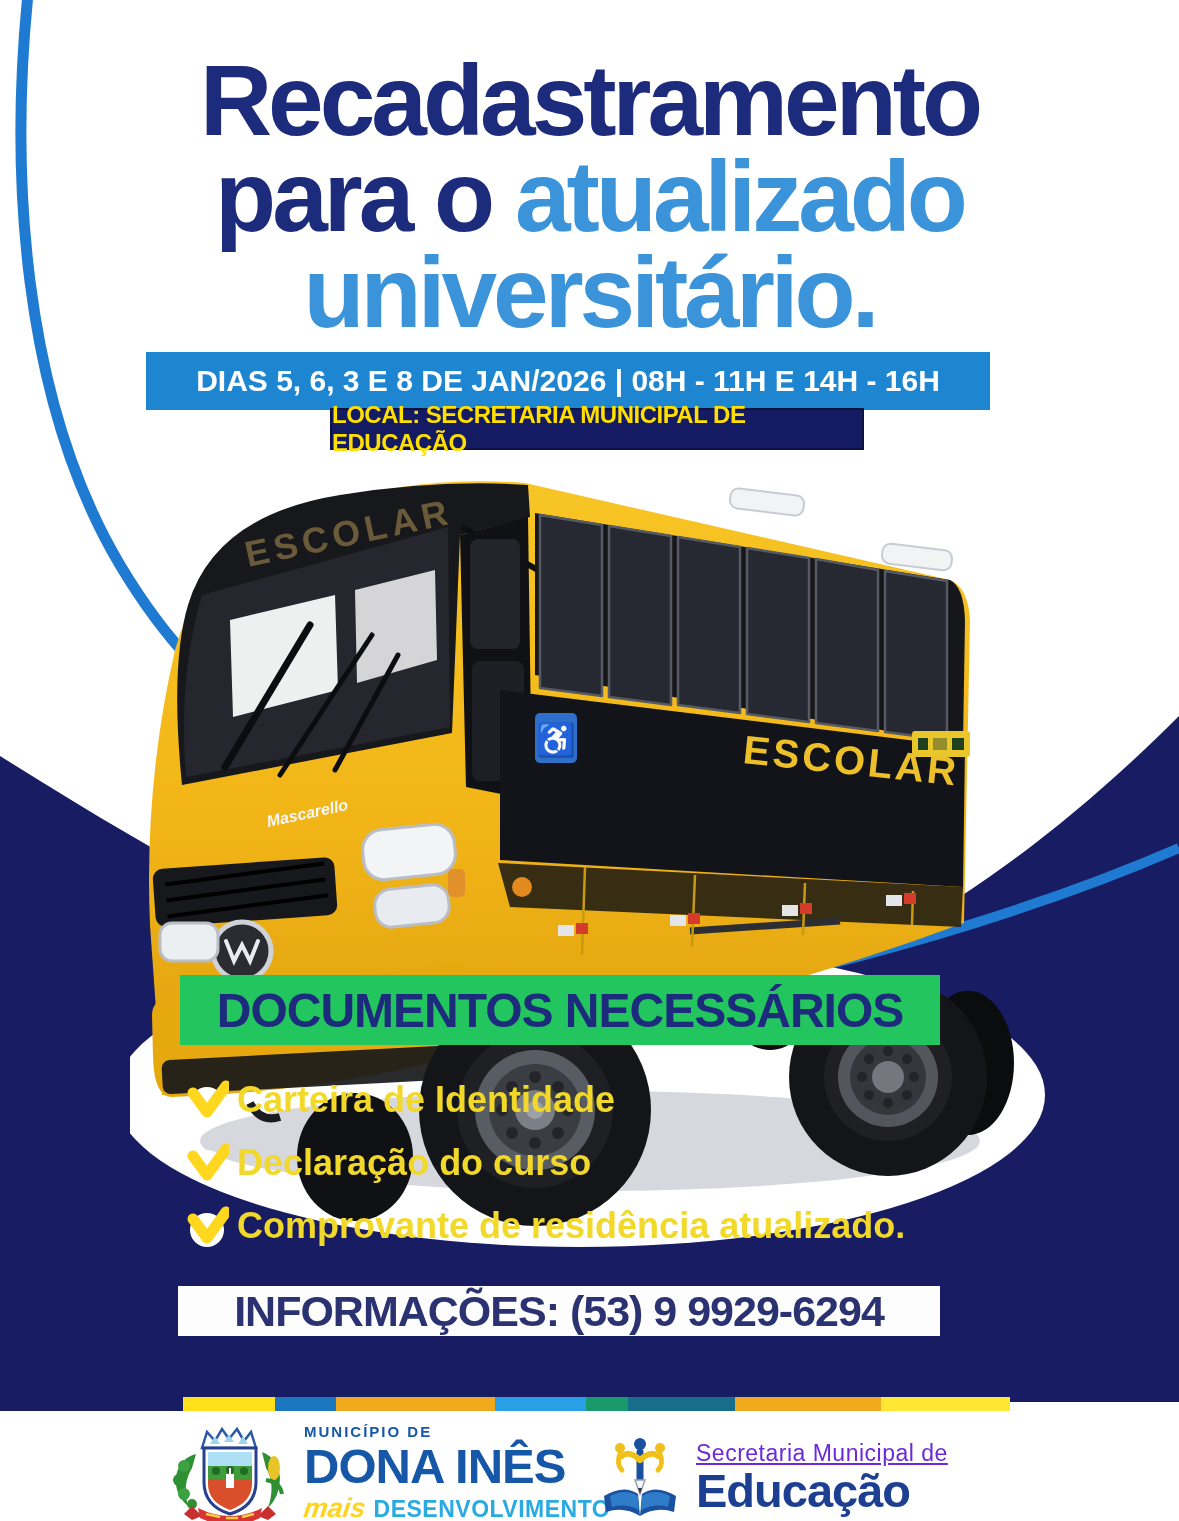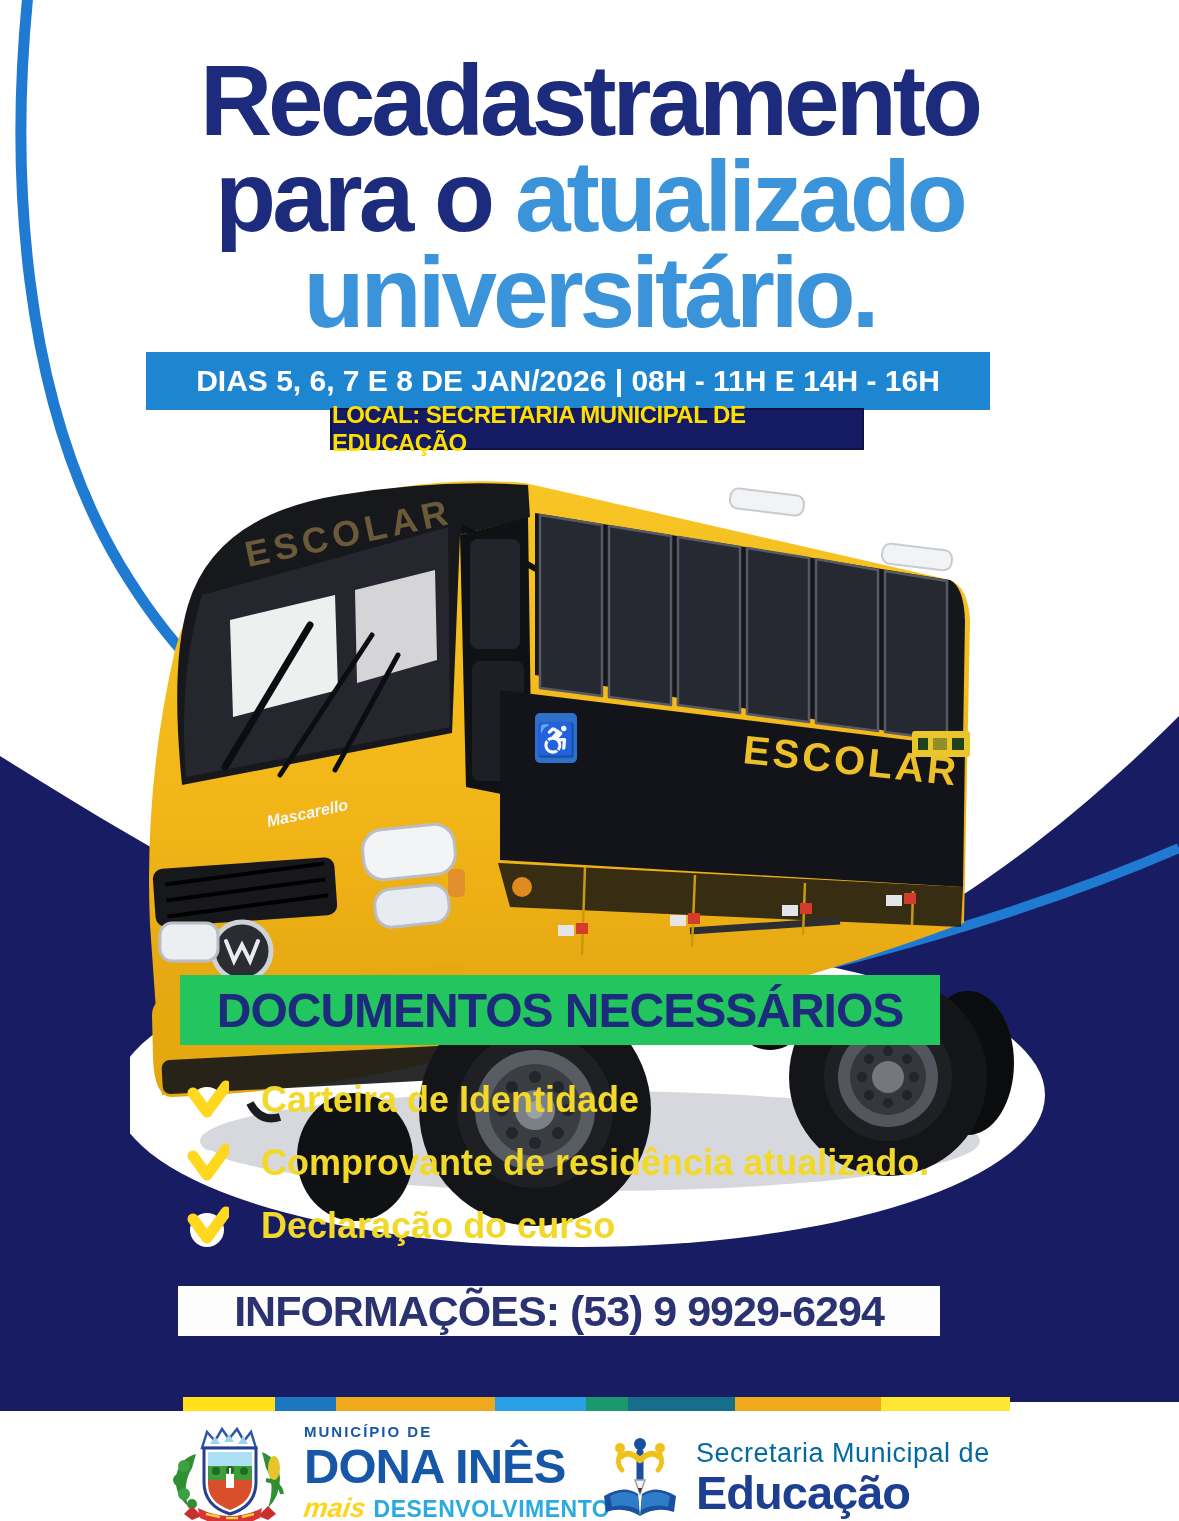--- a/index.html
+++ b/index.html
@@ -28,21 +28,21 @@
     display:flex; align-items:center; justify-content:center; letter-spacing:-0.5px;
     box-shadow:0 0 0 2px #0d1240;
   }
   
   .doc-box{
     left:180px; top:975px; width:760px; height:70px; background:#22c55e;
     color:#1d2b7c; font-weight:bold; font-size:48px; letter-spacing:-1px;
     display:flex; align-items:center; justify-content:center;
   }
   .checklist{left:185px; top:1078px; width:840px;}
-  .check-item{display:flex; align-items:center; gap:32px; height:44px; margin-bottom:19px;}
+  .check-item{display:flex; align-items:center; gap:8px; height:44px; margin-bottom:19px;}
   .check-item .txt{
     color:#f2d829; font-weight:bold; font-size:36px; letter-spacing:0px; white-space:nowrap;
   }
   .info-box{
     left:178px; top:1286px; width:762px; height:50px; background:#fdfdfd;
     color:#2a3272; font-weight:bold; font-size:43px; letter-spacing:-1px;
     display:flex; align-items:center; justify-content:center;
   }
   
   .stripe{left:0px; top:1397px; width:1179px; height:14px; display:flex; }
@@ -52,21 +52,21 @@
   
   .footer-left{left:162px; top:1424px; display:flex; align-items:center; gap:10px;}
   .muni-text{display:flex; flex-direction:column; line-height:1;}
   .muni-top{color:#1657a8; font-weight:bold; font-size:15px; letter-spacing:2px;}
   .muni-name{color:#1657a8; font-weight:bold; font-size:49px; letter-spacing:-1px; margin-top:3px;}
   .muni-row{display:flex; align-items:baseline; gap:8px; margin-top:4px;}
   .muni-script{color:#ffd41e; font-weight:bold; font-style:italic; font-size:27px; transform:skewX(-8deg);}
   .muni-bottom{color:#29abe2; font-weight:bold; font-size:23px; letter-spacing:0.5px;}
   .footer-right{left:598px; top:1432px; display:flex; align-items:center; gap:14px;}
   .sec-text{display:flex; flex-direction:column; line-height:1;}
-  .sec-top{color:#0369a1; font-size:27px; letter-spacing:0.5px;}
+  .sec-top{color:#6d28d9; font-size:23px; letter-spacing:0.5px;text-decoration:underline;}
   .sec-name{color:#1d3f92; font-weight:bold; font-size:47px; letter-spacing:-1px; margin-top:2px;}
 </style>
 </head>
 <body>
 
 <div class="page">
 
   <svg class="abs" style="left:0;top:0;" width="1179" height="1521" viewBox="0 0 1179 1521">
     <path d="M30,-25 C8,170 22,400 120,565 C165,640 212,692 295,745" fill="none" stroke="#1f7ad1" stroke-width="11"></path>
     <path d="M0,756 C170,862 360,976 540,1008 C760,1048 990,905 1179,716 L1179,1397 L0,1397 Z" fill="#181c62"></path>
@@ -220,21 +220,21 @@
     </g>
   </svg>
 
   <div class="abs title">
     <div class="t-dark">Recadastramento</div>
     <div><span class="t-dark">para o</span><span class="t-light"> atualizado</span></div>
     <div class="t-light">universitário.</div>
   </div>
 
   <div class="abs banner-date">
-    <span>DIAS 5, 6, 7 E 8 DE JAN/2026 | 08H - 11H E 14H - 16H</span>
+    <span>DIAS 5, 6, 3 E 8 DE JAN/2026 | 08H - 11H E 14H - 16H</span>
   </div>
   <div class="abs banner-local">
     <span>LOCAL: SECRETARIA MUNICIPAL DE EDUCAÇÃO</span>
   </div>
 
   <div class="abs doc-box">
     <span>DOCUMENTOS NECESSÁRIOS</span>
   </div>
 
   <div class="abs checklist">
@@ -243,28 +243,28 @@
         <circle cx="22" cy="26" r="17" fill="#ffffff"></circle>
         <path d="M8,15 L22,34 L41,8" fill="none" stroke="#ffd71e" stroke-width="11" stroke-linecap="round" stroke-linejoin="round"></path>
       </svg>
       <span class="txt">Carteira de Identidade</span>
     </div>
     <div class="check-item">
       <svg width="44" height="44" viewBox="0 0 44 44">
         <circle cx="22" cy="26" r="17" fill="#ffffff"></circle>
         <path d="M8,15 L22,34 L41,8" fill="none" stroke="#ffd71e" stroke-width="11" stroke-linecap="round" stroke-linejoin="round"></path>
       </svg>
-      <span class="txt">Comprovante de residência atualizado.</span>
+      <span class="txt">Declaração do curso</span>
     </div>
     <div class="check-item">
       <svg width="44" height="44" viewBox="0 0 44 44">
         <circle cx="22" cy="26" r="17" fill="#ffffff"></circle>
         <path d="M8,15 L22,34 L41,8" fill="none" stroke="#ffd71e" stroke-width="11" stroke-linecap="round" stroke-linejoin="round"></path>
       </svg>
-      <span class="txt">Declaração do curso</span>
+      <span class="txt">Comprovante de residência atualizado.</span>
     </div>
   </div>
 
   <div class="abs info-box">
     <span>INFORMAÇÕES: (53) 9 9929-6294</span>
   </div>
 
   <div class="abs stripe">
     <span class="lead"></span>
   <span class="stripe-seg" style="background: rgb(255, 224, 26); width: 92px;"></span>

